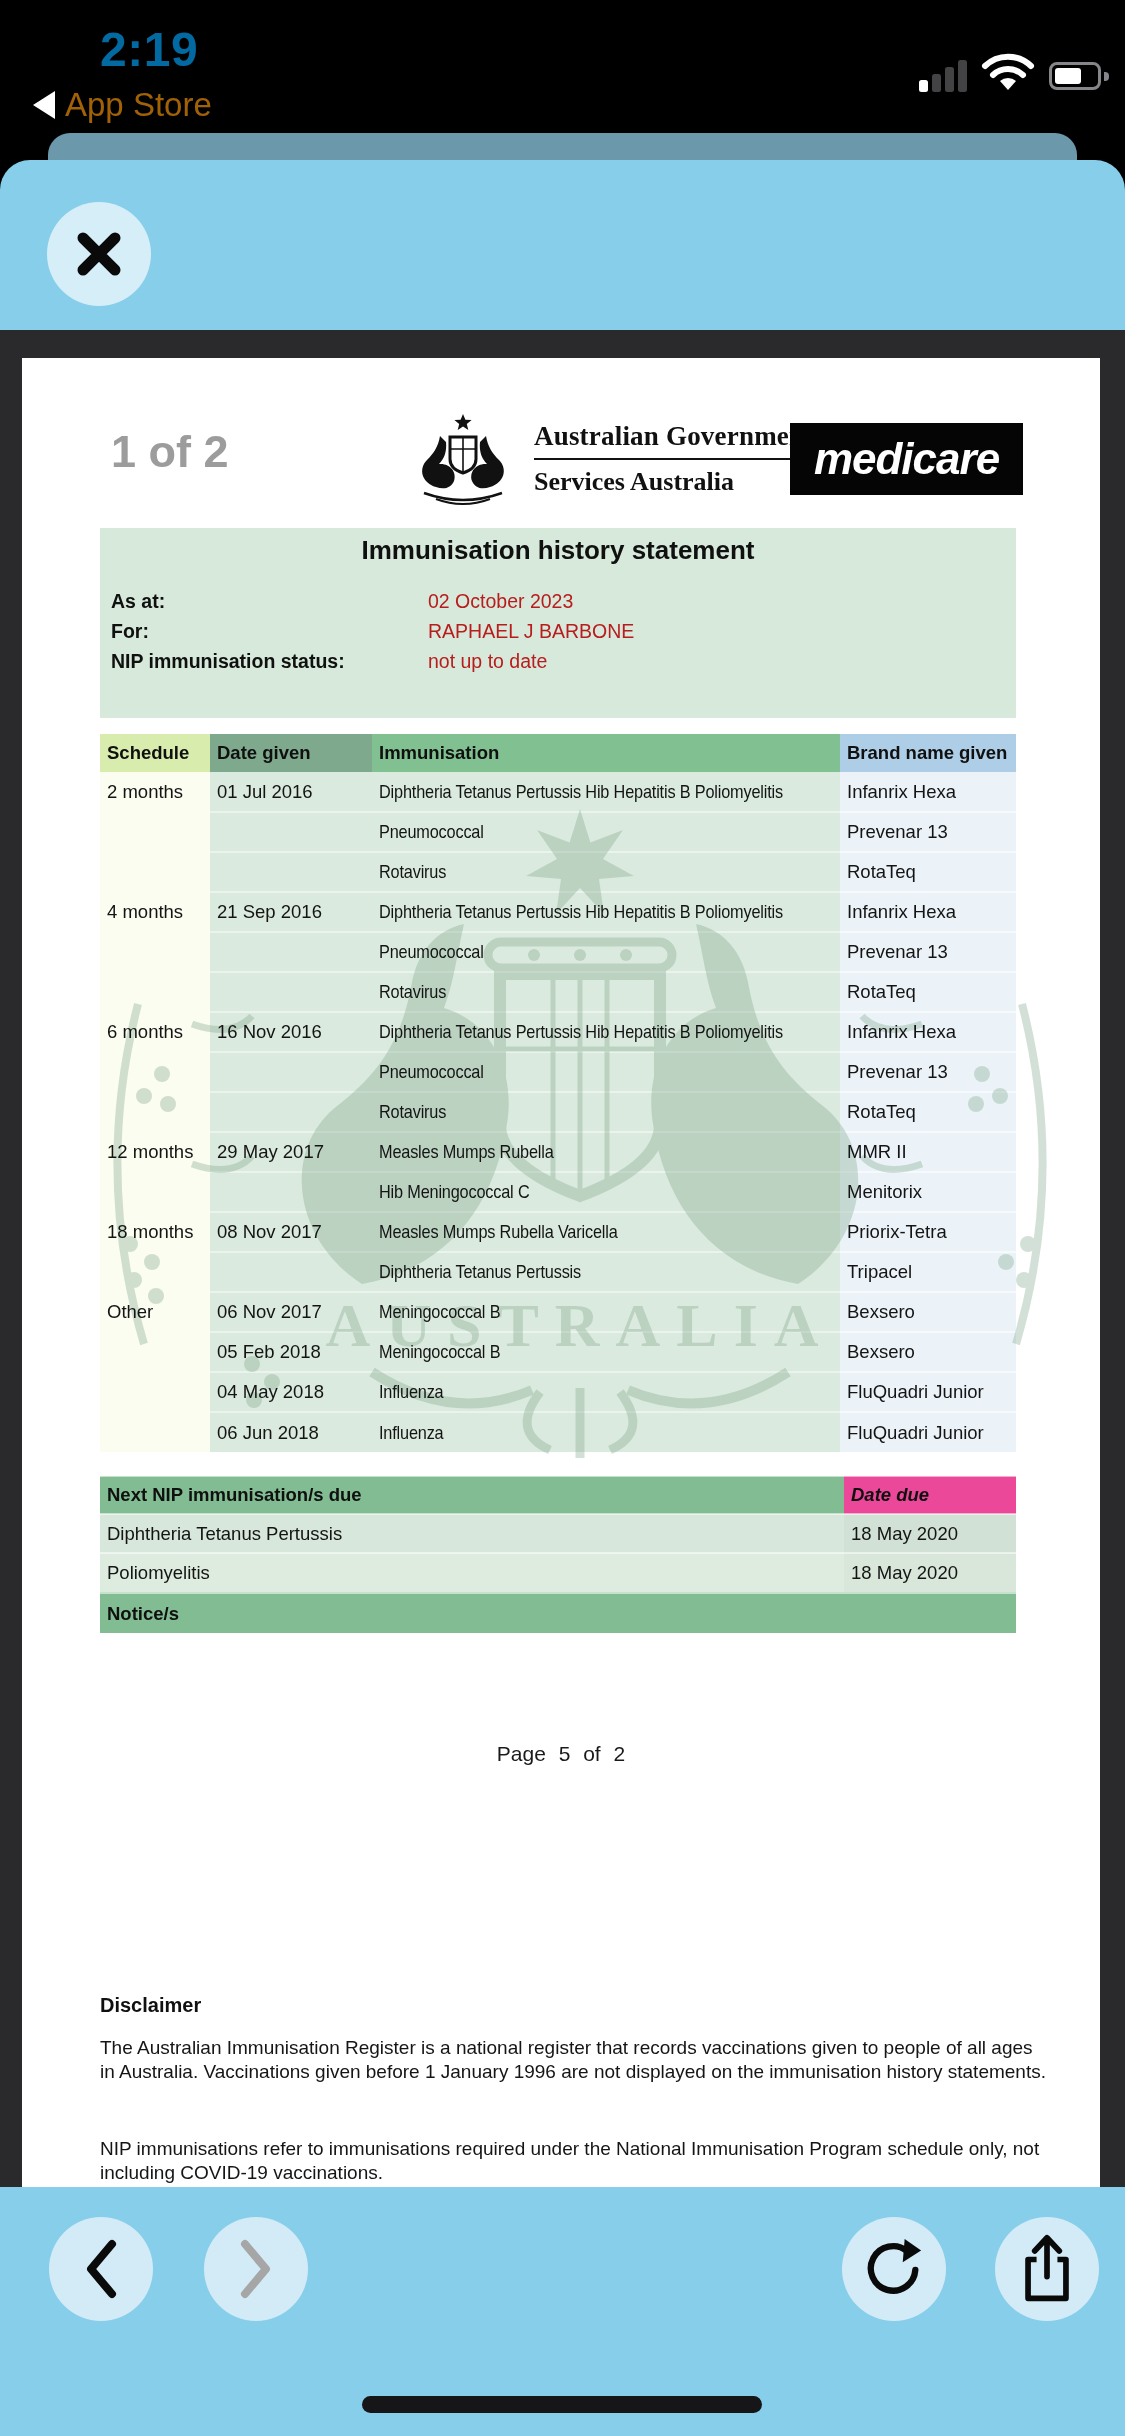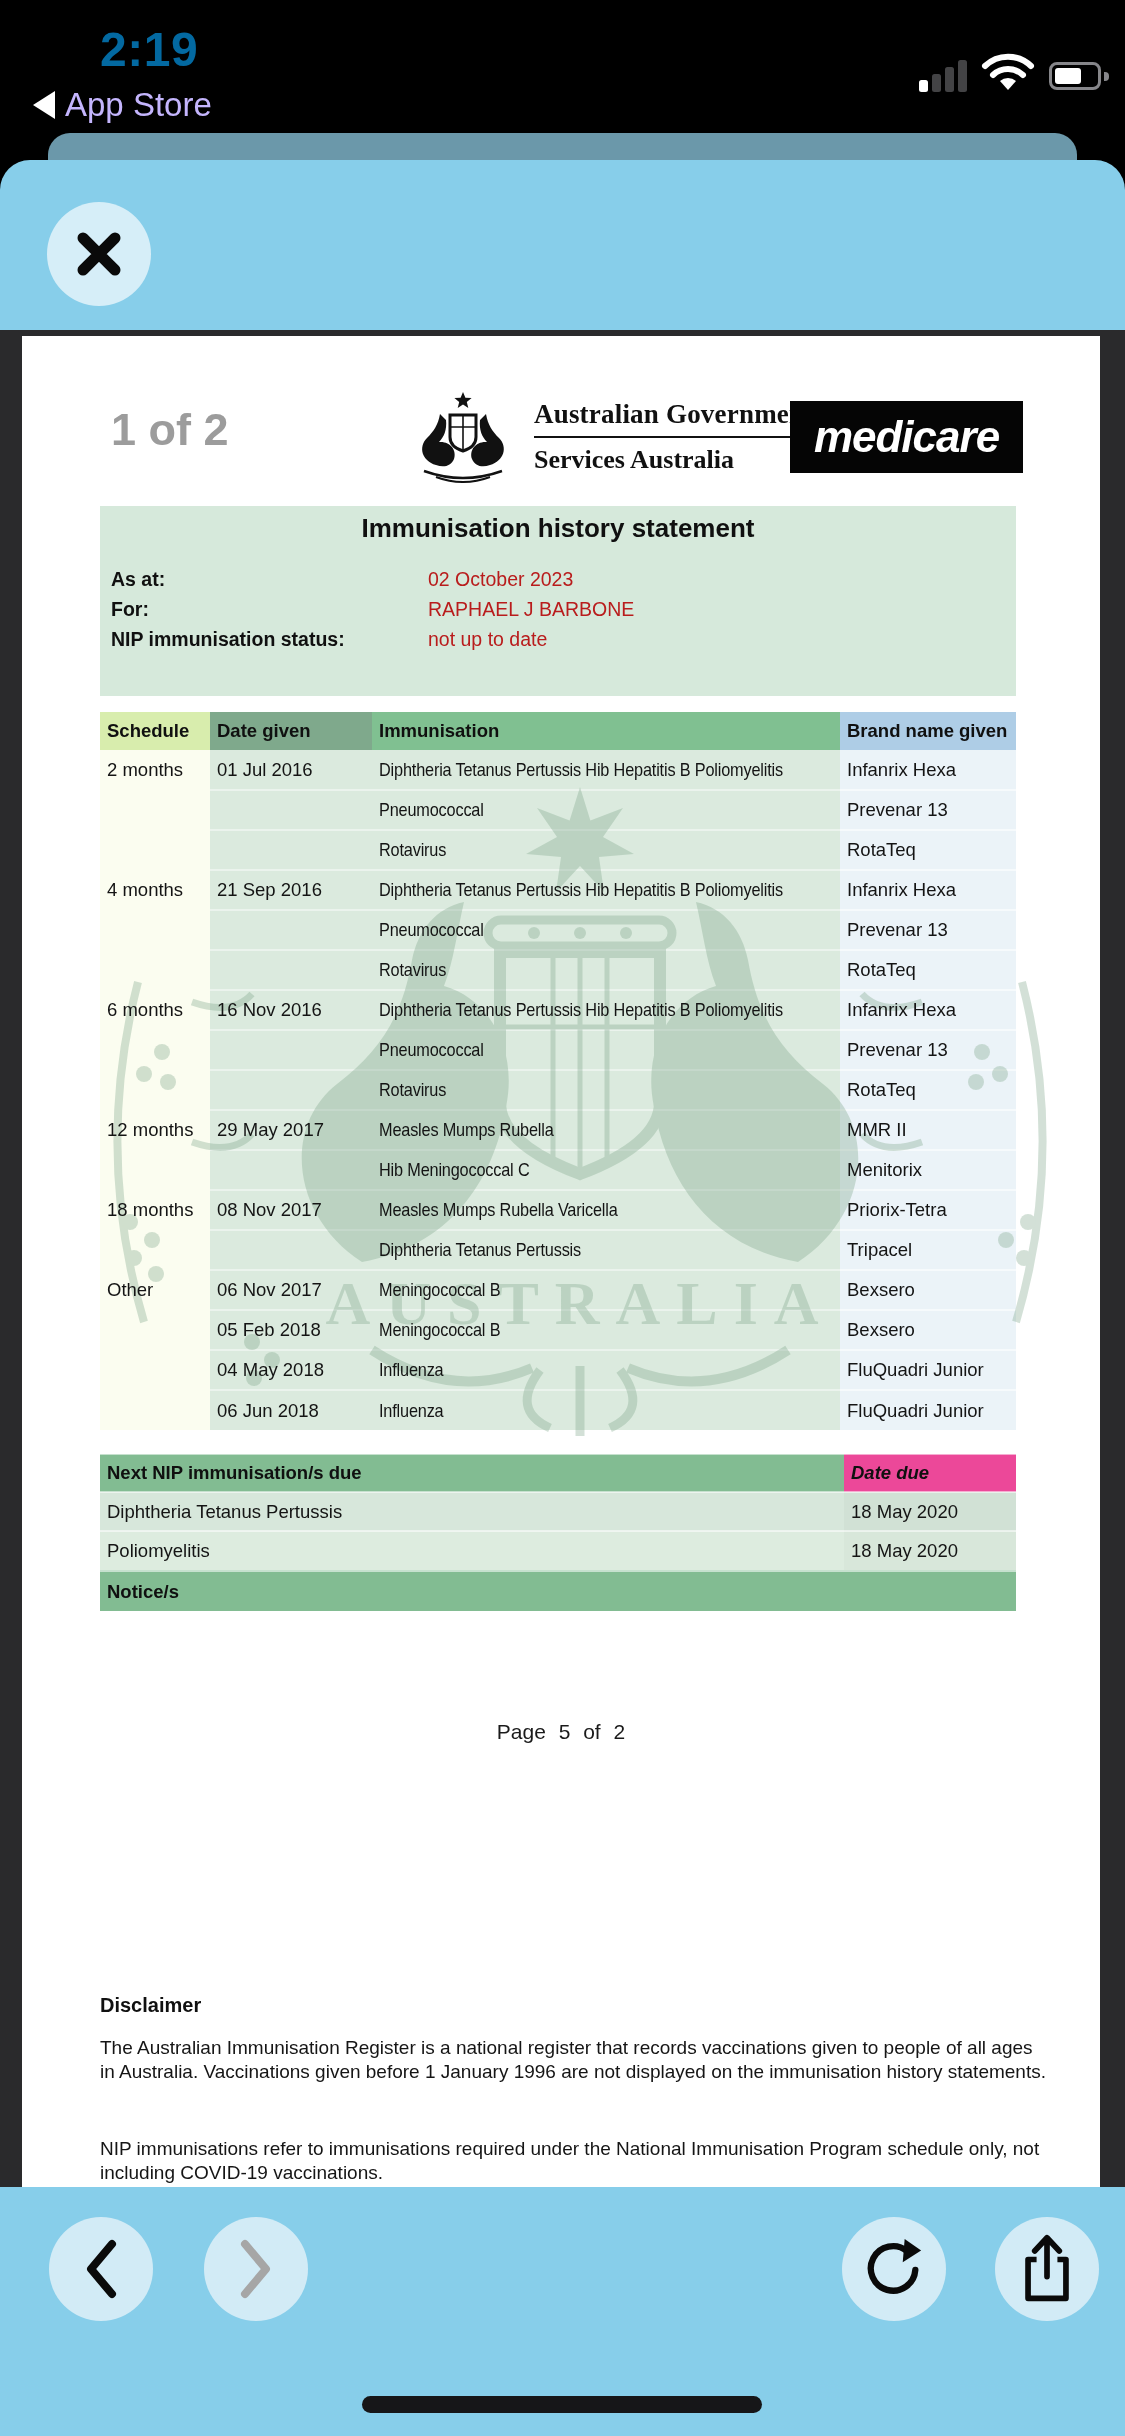--- a/index.html
+++ b/index.html
@@ -5,41 +5,41 @@
   * { margin:0; padding:0; box-sizing:border-box; }
   html,body { background:#000; }
   .screen {
     position:relative; width:1125px; height:2436px; overflow:hidden;
     background:#000; font-family:"Liberation Sans","DejaVu Sans",sans-serif;
     -webkit-font-smoothing:antialiased;
   }
   
   .status-bar { position:absolute; left:0; top:0; width:1125px; height:133px; background:#000; z-index:30; }
   .time { position:absolute; left:100px; top:22px; color:#0369a1; font-size:48px; font-weight:700; letter-spacing:.5px; }
-  .back-link { position:absolute; left:33px; top:86px; color:#c4b5fd; font-size:33px; font-weight:400; display:flex; align-items:center; gap:10px; }
+  .back-link { position:absolute; left:33px; top:86px; color:#a16207; font-size:33px; font-weight:400; display:flex; align-items:center; gap:10px; }
   .back-tri { width:0; height:0; border-top:14px solid transparent; border-bottom:14px solid transparent; border-right:22px solid #fff; }
   .status-icons { position:absolute; right:14px; top:52px; display:flex; align-items:flex-end; gap:14px; }
   .sig { display:flex; align-items:flex-end; gap:4px; height:34px; }
   .sig i { display:block; width:9px; border-radius:2.5px; }
   .sig i:nth-child(1){ height:12px; background:#fff; }
   .sig i:nth-child(2){ height:18px; background:#434345; }
   .sig i:nth-child(3){ height:25px; background:#434345; }
   .sig i:nth-child(4){ height:32px; background:#434345; }
   .battery { position:relative; width:62px; height:32px; }
   .bat-body { position:absolute; left:0; top:2px; width:52px; height:28px; border:3px solid #86868a; border-radius:8px; }
   .bat-fill { position:absolute; left:6px; top:8px; width:26px; height:16px; background:#fff; border-radius:3px; }
   .bat-nub { position:absolute; right:2px; top:12px; width:5px; height:9px; background:#86868a; border-radius:0 4px 4px 0; }
   
   .behind-card { position:absolute; left:48px; top:133px; width:1029px; height:60px; background:#6b98aa; border-radius:22px 22px 0 0; z-index:1; }
   .doc-bg { position:absolute; left:0; top:330px; width:1125px; height:1857px; background:#2a2a2c; z-index:2; }
   .sheet-header { position:absolute; left:0; top:160px; width:1125px; height:170px; background:#87ceea; border-radius:30px 30px 0 0; z-index:3; }
   .close-btn { position:absolute; left:47px; top:42px; width:104px; height:104px; border-radius:52px; background:#d6eef8; display:flex; align-items:center; justify-content:center; cursor:pointer; }
   
   .page { position:absolute; left:22px; width:1078px; background:#fff; z-index:4; overflow:hidden; }
-  .page1 { top:336px; height:1624px; }
+  .page1 { top:358px; height:1624px; }
   .page2 { top:1902px; height:285px; }
   .page-badge { position:absolute; left:89px; top:68px; color:#9c9c9c; font-size:45px; font-weight:600; }
   .gov-logo { position:absolute; left:376px; top:55px; display:flex; align-items:center; }
   .arms { width:130px; height:92px; }
   .gov-text { margin-left:6px; font-family:"Liberation Serif","DejaVu Serif",serif; color:#111; }
   .gov-line1 { font-size:27px; font-weight:700; letter-spacing:.2px; padding-bottom:6px; border-bottom:2px solid #111; }
   .gov-line2 { font-size:26px; font-weight:700; margin-top:7px; }
   .medicare { position:absolute; left:768px; top:65px; width:233px; height:72px; background:#050505; color:#fff; display:flex; align-items:center; justify-content:center; font-size:44px; font-weight:700; font-style:italic; letter-spacing:-1px; }
   
   .stmt-box { position:absolute; left:78px; top:170px; width:916px; height:190px; background:#d6e9db; }

